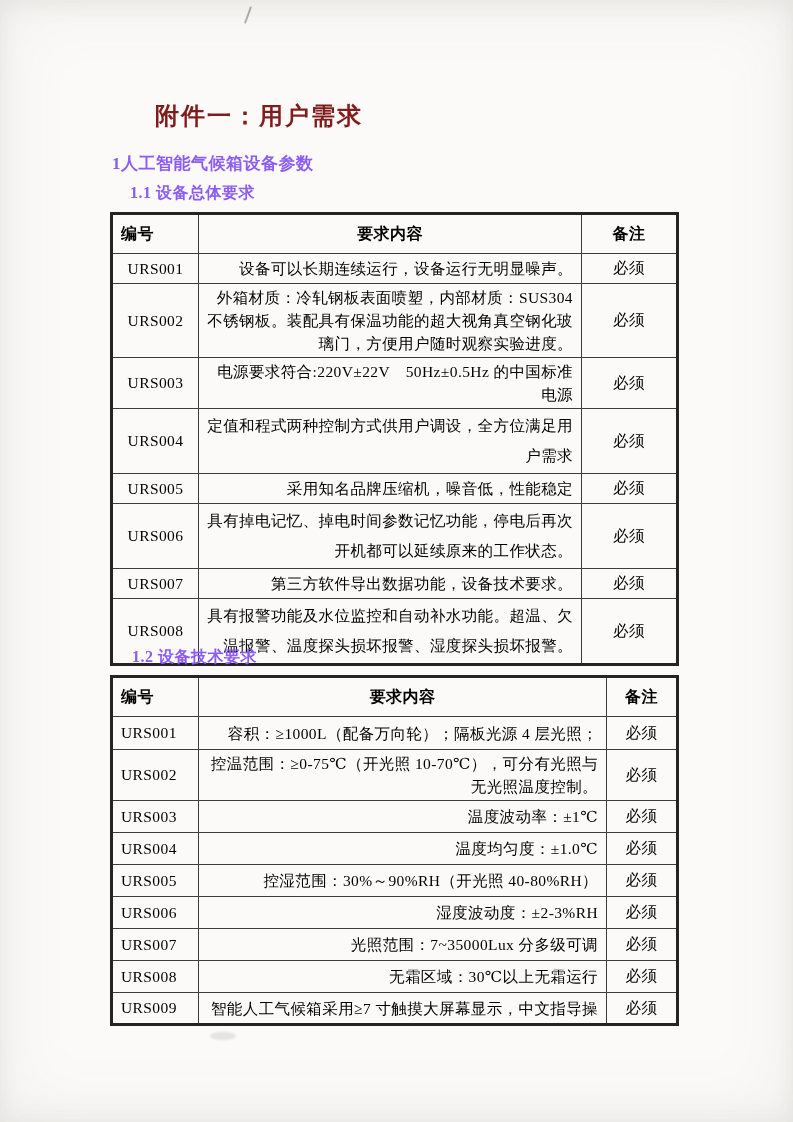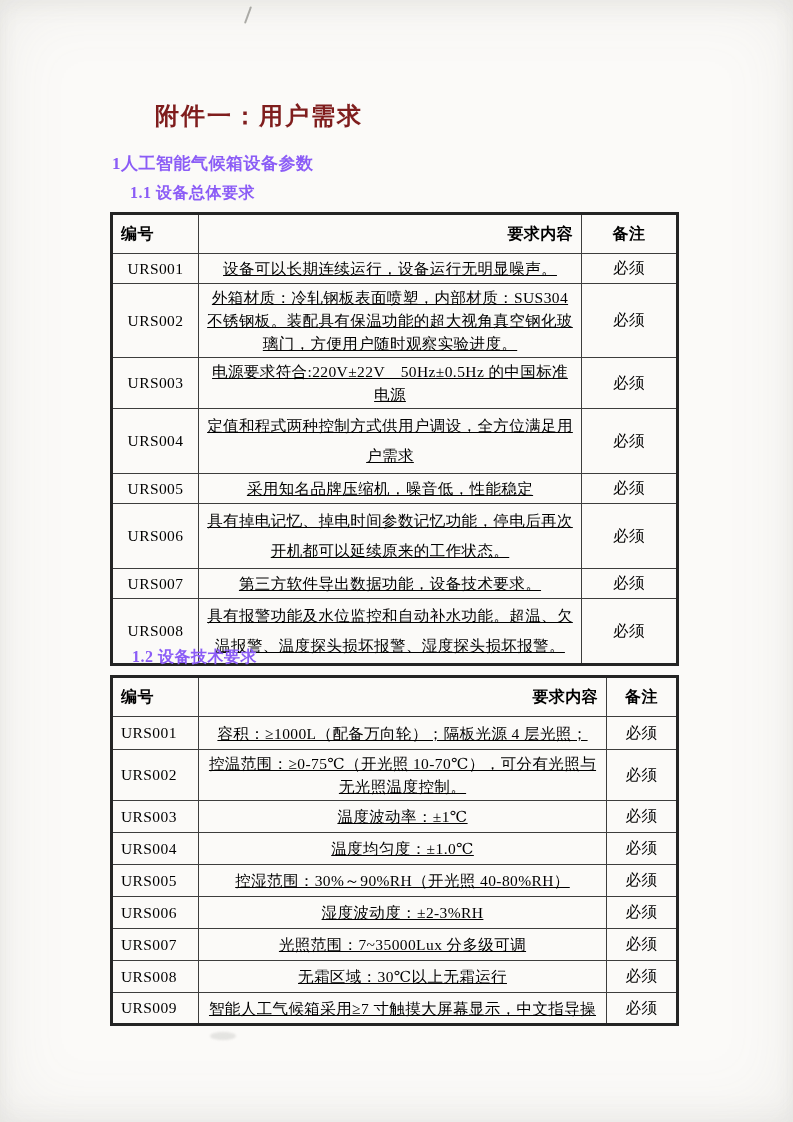--- a/index.html
+++ b/index.html
@@ -63,27 +63,27 @@
     overflow:hidden;
   }
   table.req thead tr { height:40px; }
   table.req th { font-weight:bold; font-size:16px; }
 
   
   .t1 col.c1 { width:87px; }  .t1 col.c2 { width:383px; } .t1 col.c3 { width:96px; }
   .t2 col.c1 { width:87px; }  .t2 col.c2 { width:408px; } .t2 col.c3 { width:71px; }
 
   th.c-id { text-align:left; padding-left:9px; }
-  th.c-content { text-align:right; }
+  th.c-content { text-align:center; }
   th.c-note { text-align:center; }
 
   td.c-id { font-family:"Liberation Serif","DejaVu Serif",serif; font-size:15px; letter-spacing:0.2px; }
   .t1 td.c-id { text-align:center; }
   .t2 td.c-id { text-align:left; padding-left:8px; }
-  td.c-content { text-align:center; line-height:23px;text-decoration:underline; }
+  td.c-content { text-align:right; line-height:23px; }
   td.c-note { text-align:center; }
 
   
   .t1 tbody tr:nth-child(1) { height:30px; }
   .t1 tbody tr:nth-child(2) { height:68px; }
   .t1 tbody tr:nth-child(3) { height:46px; }
   .t1 tbody tr:nth-child(4) { height:59px; }
   .t1 tbody tr:nth-child(5) { height:30px; }
   .t1 tbody tr:nth-child(6) { height:62px; }
   .t1 tbody tr:nth-child(7) { height:30px; }

